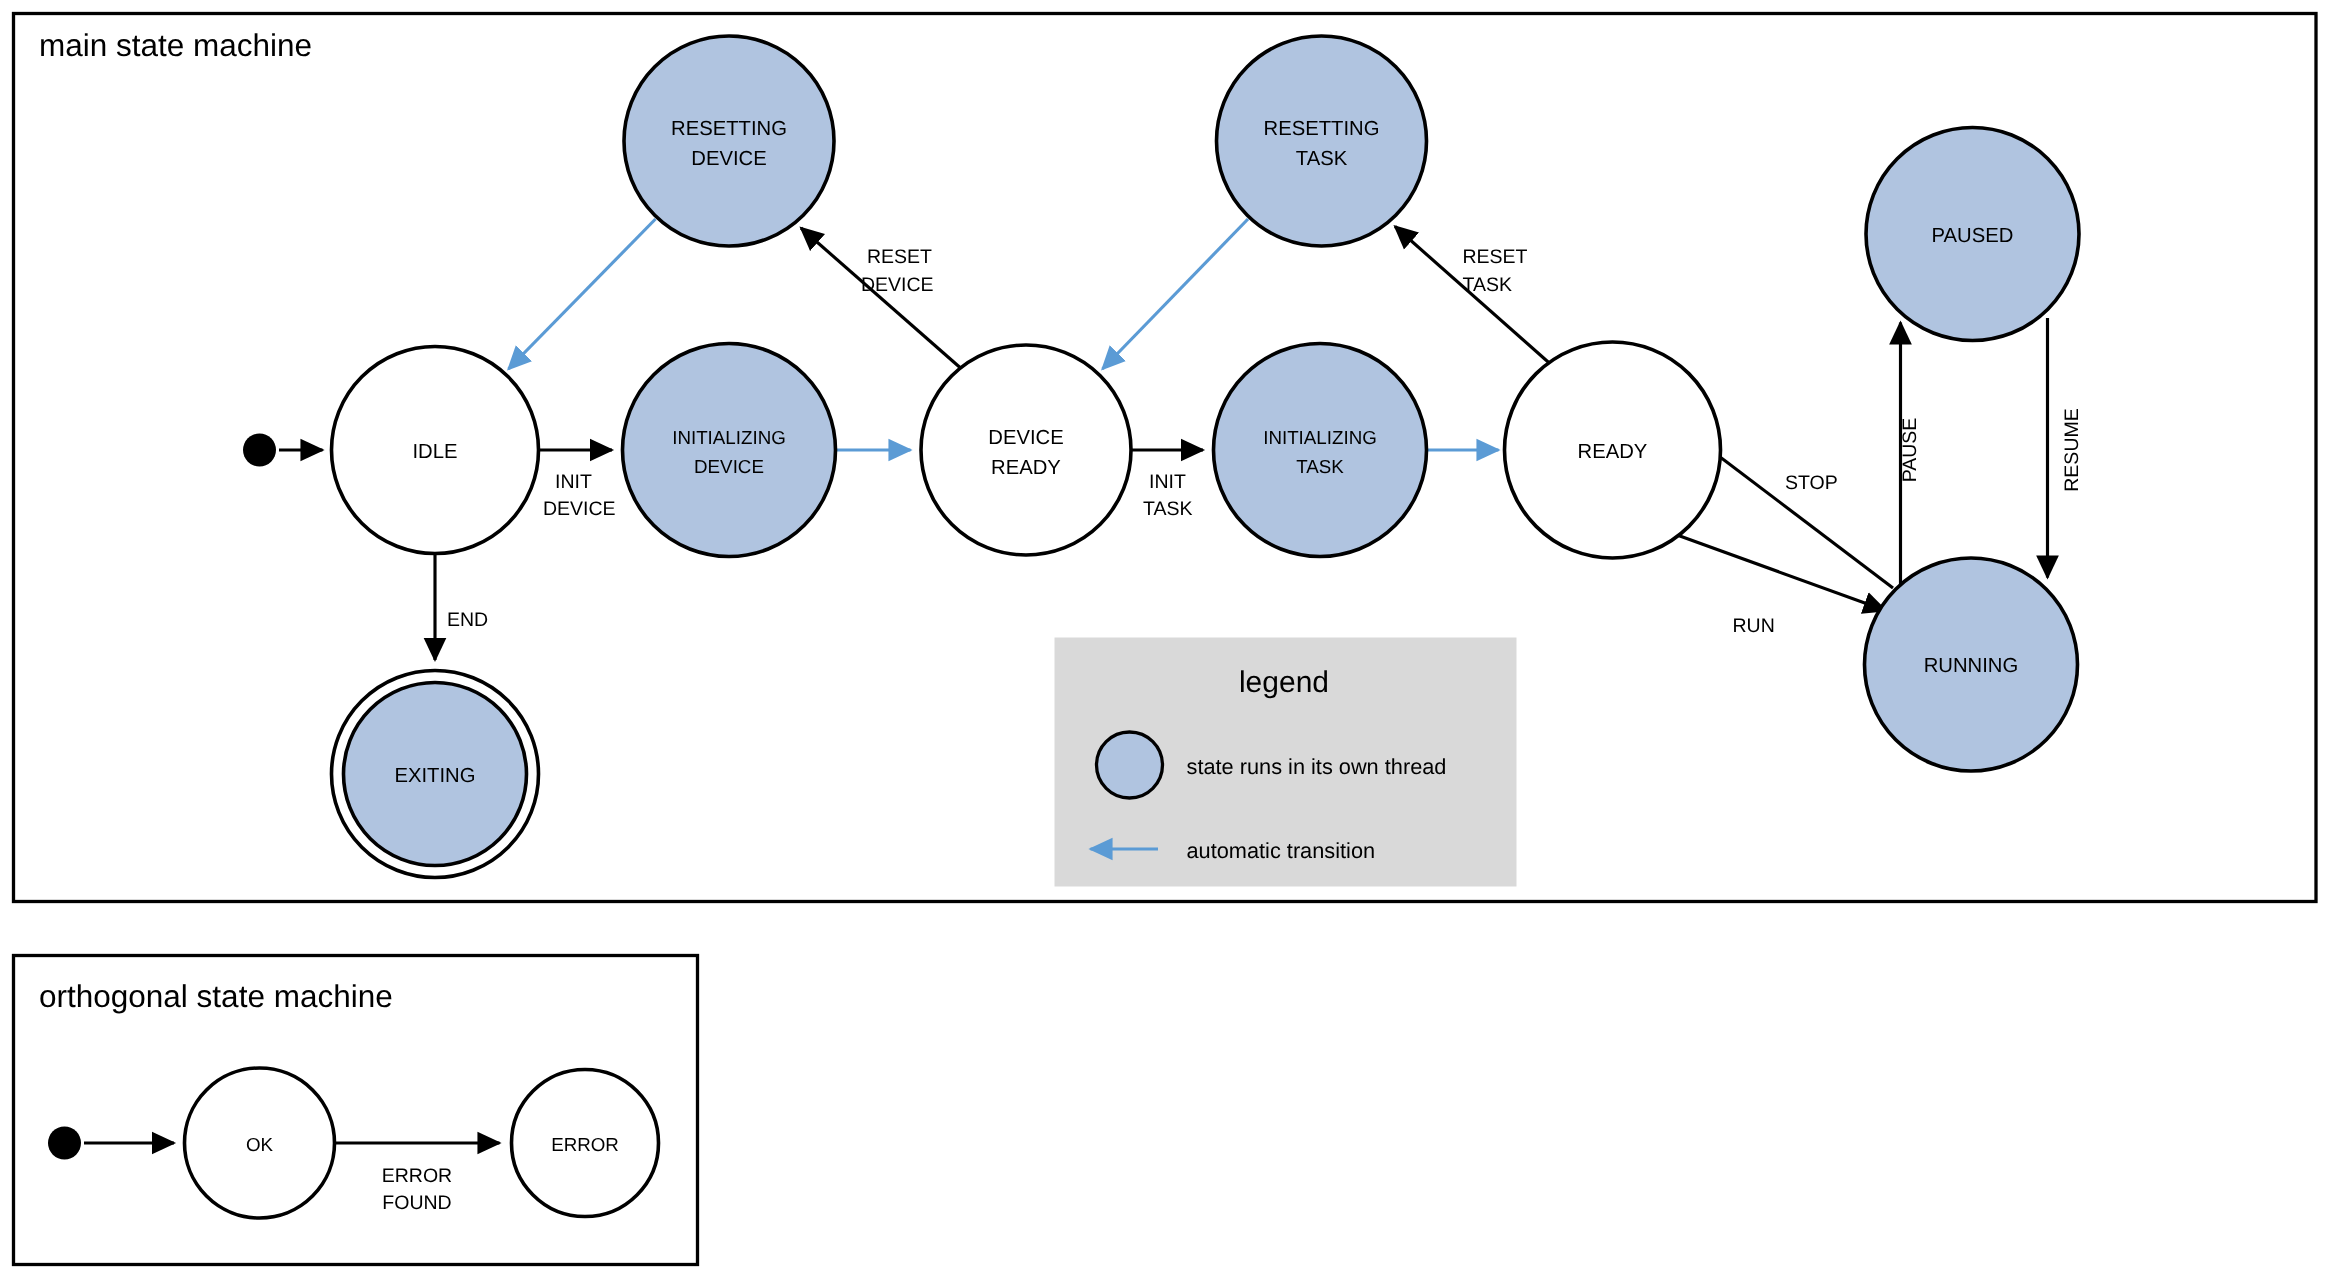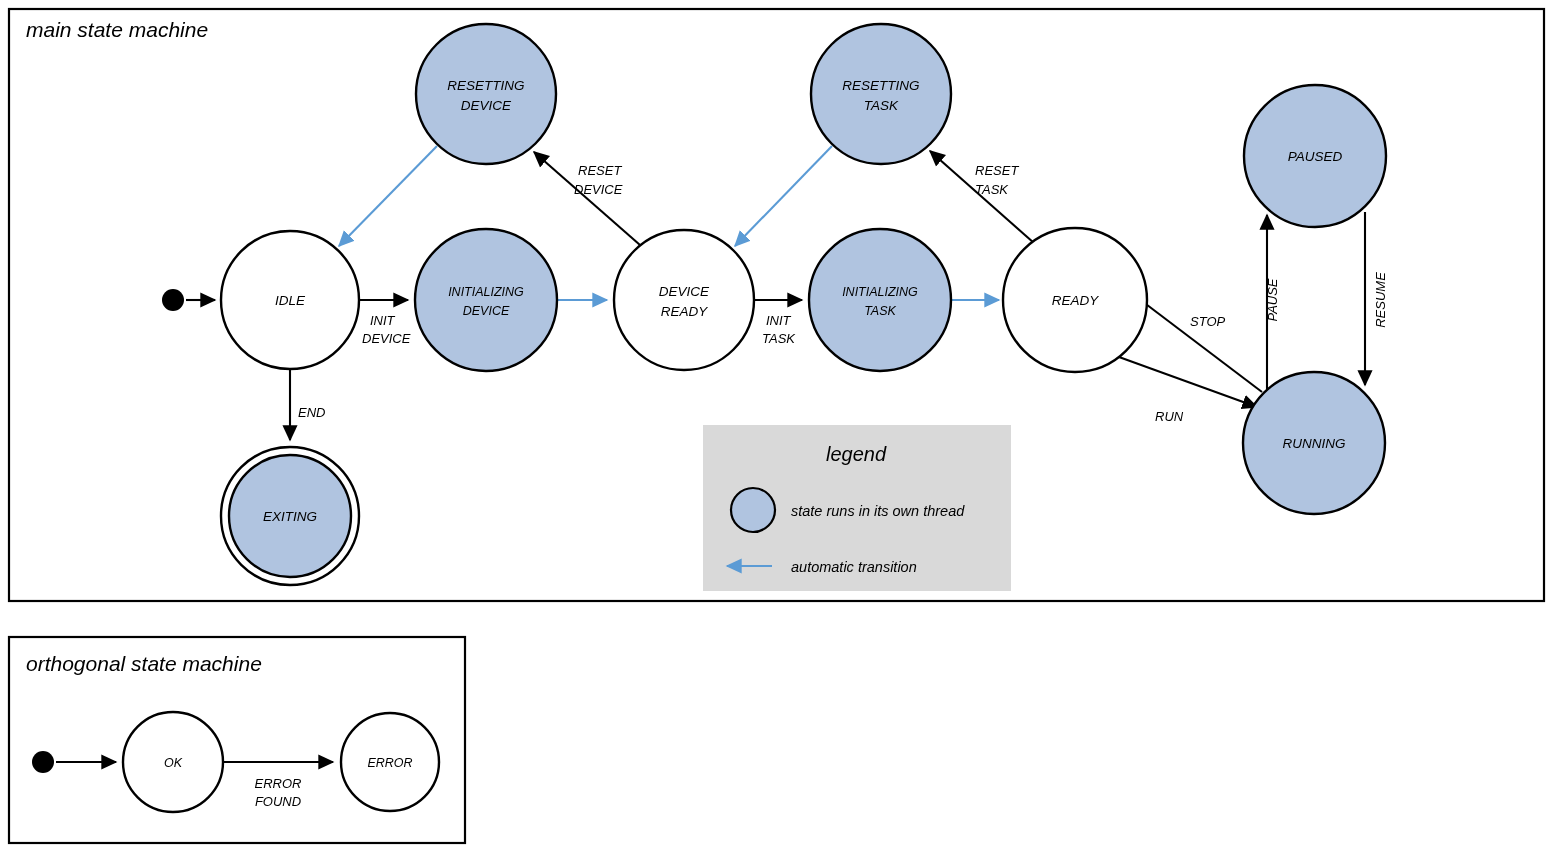--- a/index.html
+++ b/index.html
@@ -10,21 +10,20 @@
   body {
     width: 1555px;
     height: 852px;
     font-family: "Liberation Sans", sans-serif;
     overflow: hidden;
   }
   #diagram-root {
     position: relative;
     width: 1555px;
     height: 852px;
-    font-style: italic;
   }
   svg.diagram {
     display: block;
     width: 1555px;
     height: 852px;
   }
   .frame-rect {
     fill: #ffffff;
     stroke: #000000;
     stroke-width: 2.2;

